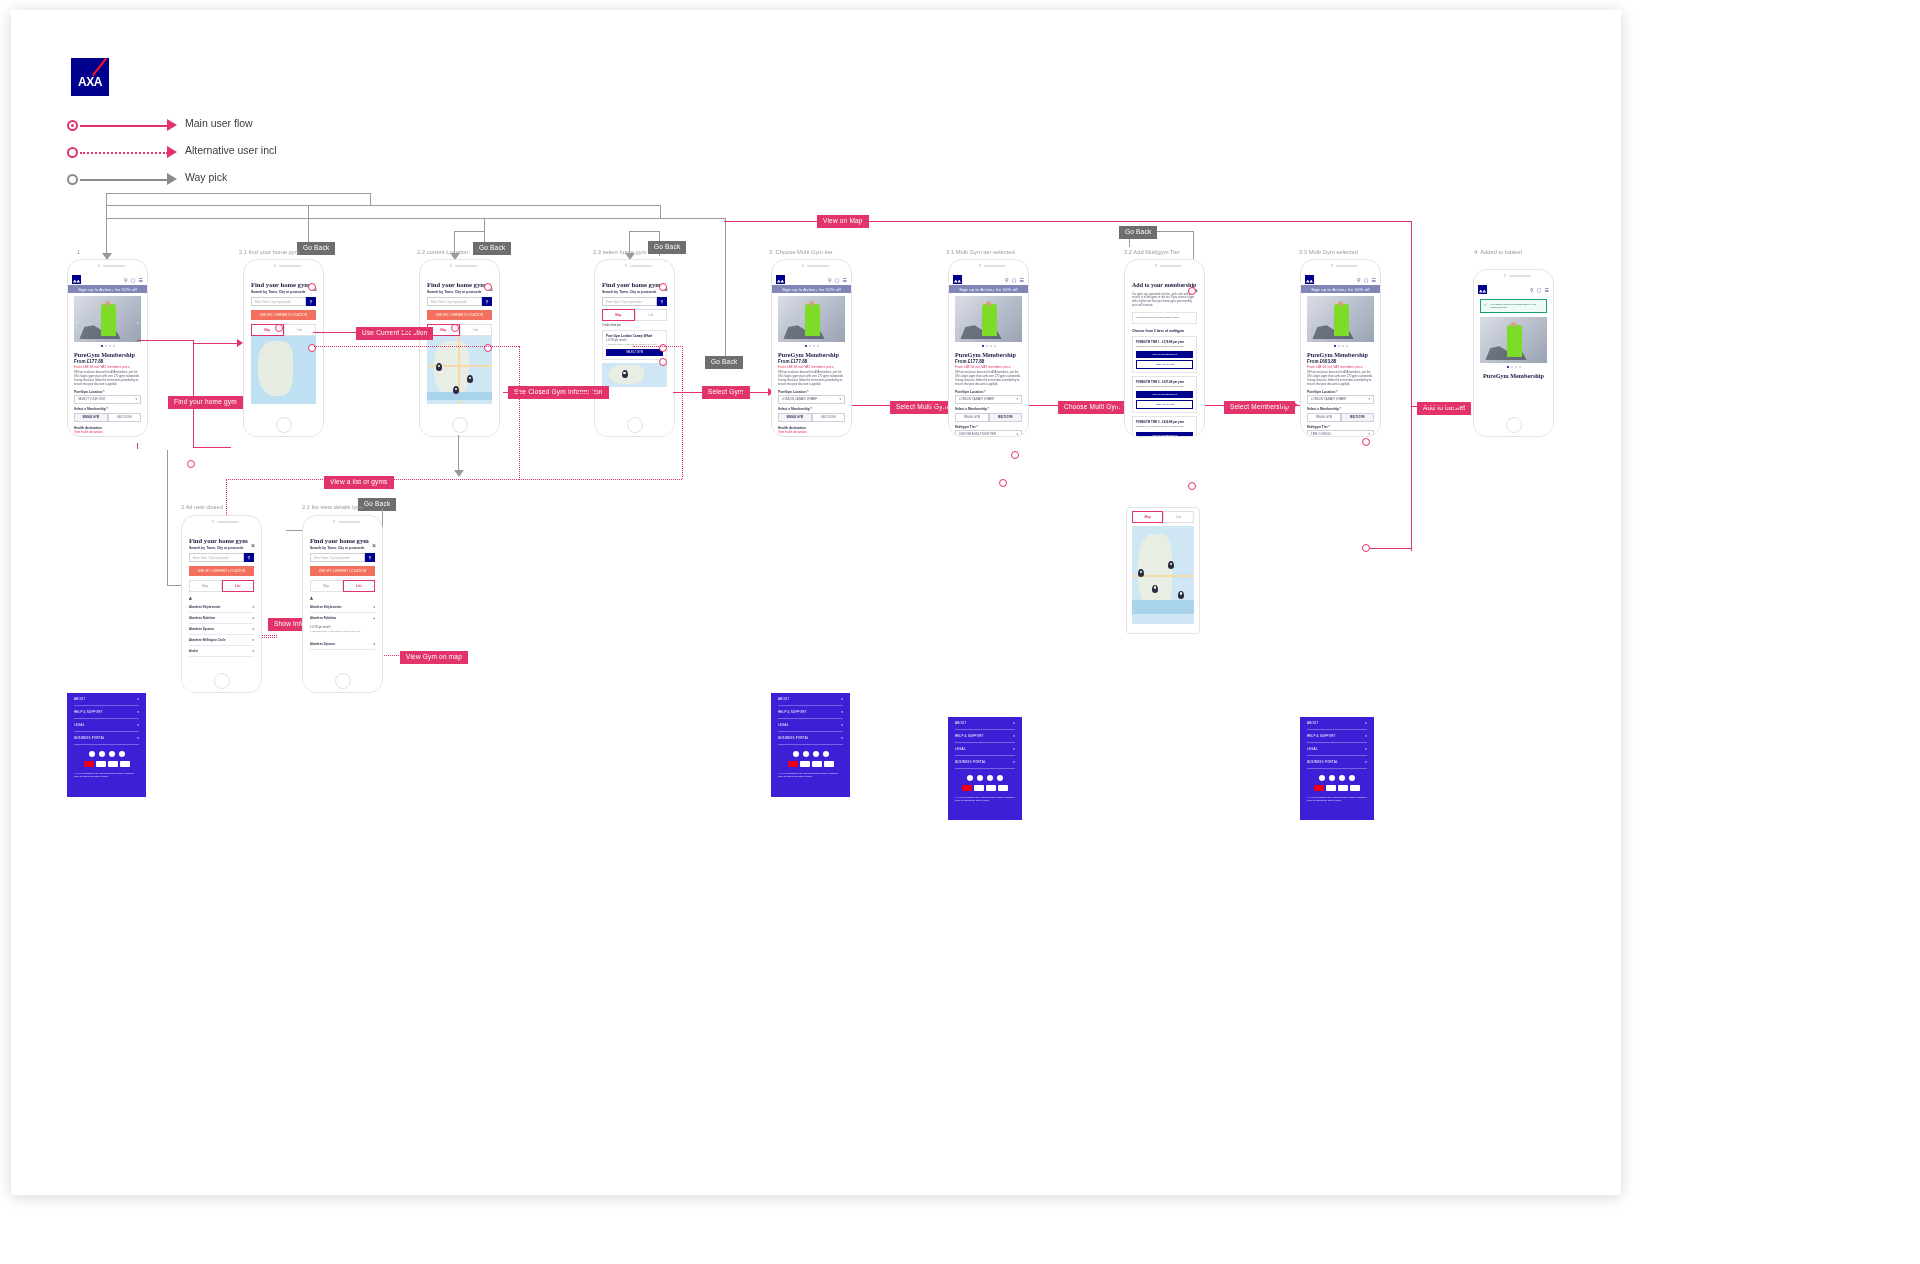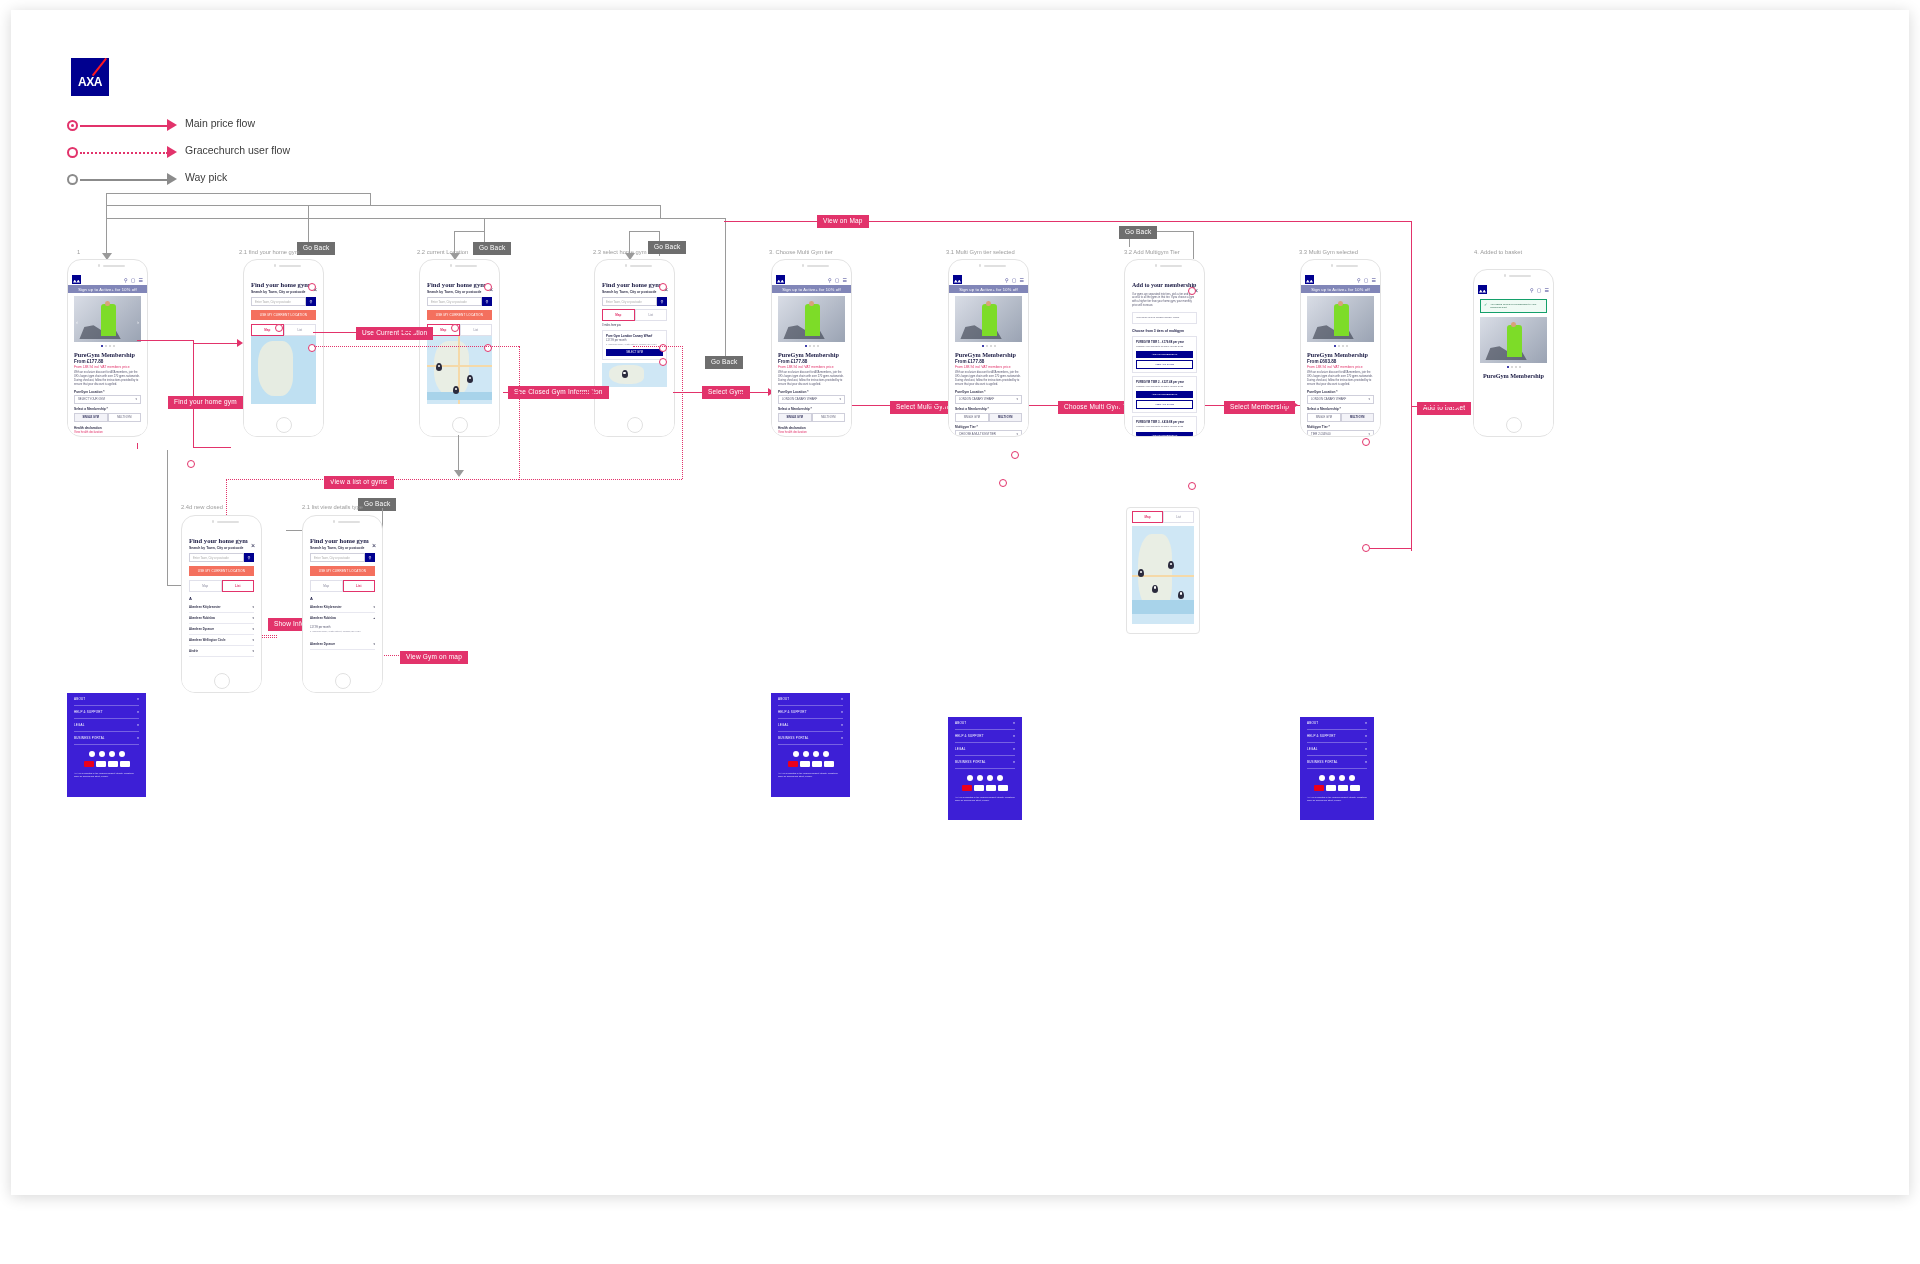--- a/index.html
+++ b/index.html
@@ -1,18 +1,18 @@
 <!DOCTYPE html>
 <html><head>
 <meta charset="utf-8">
 <style>
   html,body{margin:0;padding:0;}
   body{width:1920px;height:1264px;background:#ffffff;font-family:"Liberation Sans",sans-serif;overflow:hidden;}
   .canvas{position:relative;width:1920px;height:1264px;background:#fff;}
-  .board{position:absolute;left:11px;top:10px;width:1898px;height:1185px;background:#fff;box-shadow:0 2px 14px rgba(0,0,0,.16);}
+  .board{position:absolute;left:11px;top:10px;width:1610px;height:1185px;background:#fff;box-shadow:0 2px 14px rgba(0,0,0,.16);}
 
   
   .axa-logo{position:absolute;left:60px;top:48px;width:38px;height:38px;background:#00008F;overflow:hidden;}
   .axa-logo .slash{position:absolute;right:2px;top:1px;width:2px;height:22px;background:#FF1721;transform:rotate(38deg);transform-origin:top right;}
   .axa-logo .mark{position:absolute;left:0;right:0;bottom:7px;text-align:center;color:#fff;font-size:12px;font-weight:bold;letter-spacing:-.5px;font-family:"Liberation Sans",sans-serif;}
 
   
   .legend{position:absolute;left:56px;top:105px;}
   .legend-row{position:relative;height:22px;margin-bottom:5px;}
   .lg-dot{position:absolute;left:0;top:5px;width:11px;height:11px;border-radius:50%;border:2px solid #E2336B;box-sizing:border-box;background:#fff;}
@@ -133,27 +133,27 @@
   <div class="axa-logo">
     <div class="slash"></div>
     <div class="mark">AXA</div>
   </div>
 
   <div class="legend">
     <div class="legend-row">
       <span class="lg-dot filled"></span>
       <span class="lg-line"></span>
       <span class="lg-arrow"></span>
-      <span class="lg-label">Main price flow</span>
+      <span class="lg-label">Main user flow</span>
     </div>
     <div class="legend-row">
       <span class="lg-dot"></span>
       <span class="lg-line dotted"></span>
       <span class="lg-arrow"></span>
-      <span class="lg-label">Gracechurch user flow</span>
+      <span class="lg-label">Alternative user incl</span>
     </div>
     <div class="legend-row">
       <span class="lg-dot grey"></span>
       <span class="lg-line grey"></span>
       <span class="lg-arrow grey"></span>
       <span class="lg-label">Way pick</span>
     </div>
   </div>
 
   <div class="ln h" style="left:95px;top:183px;width:265px;"></div>

